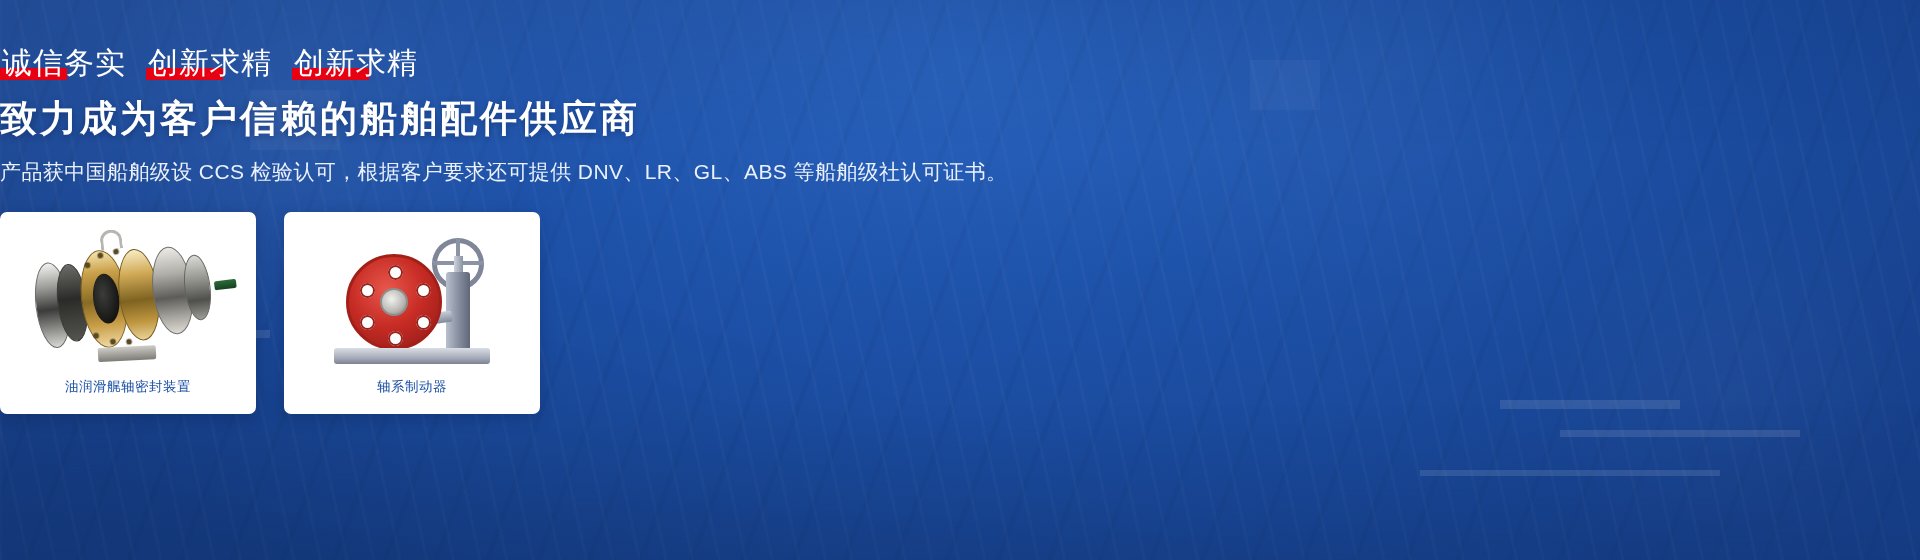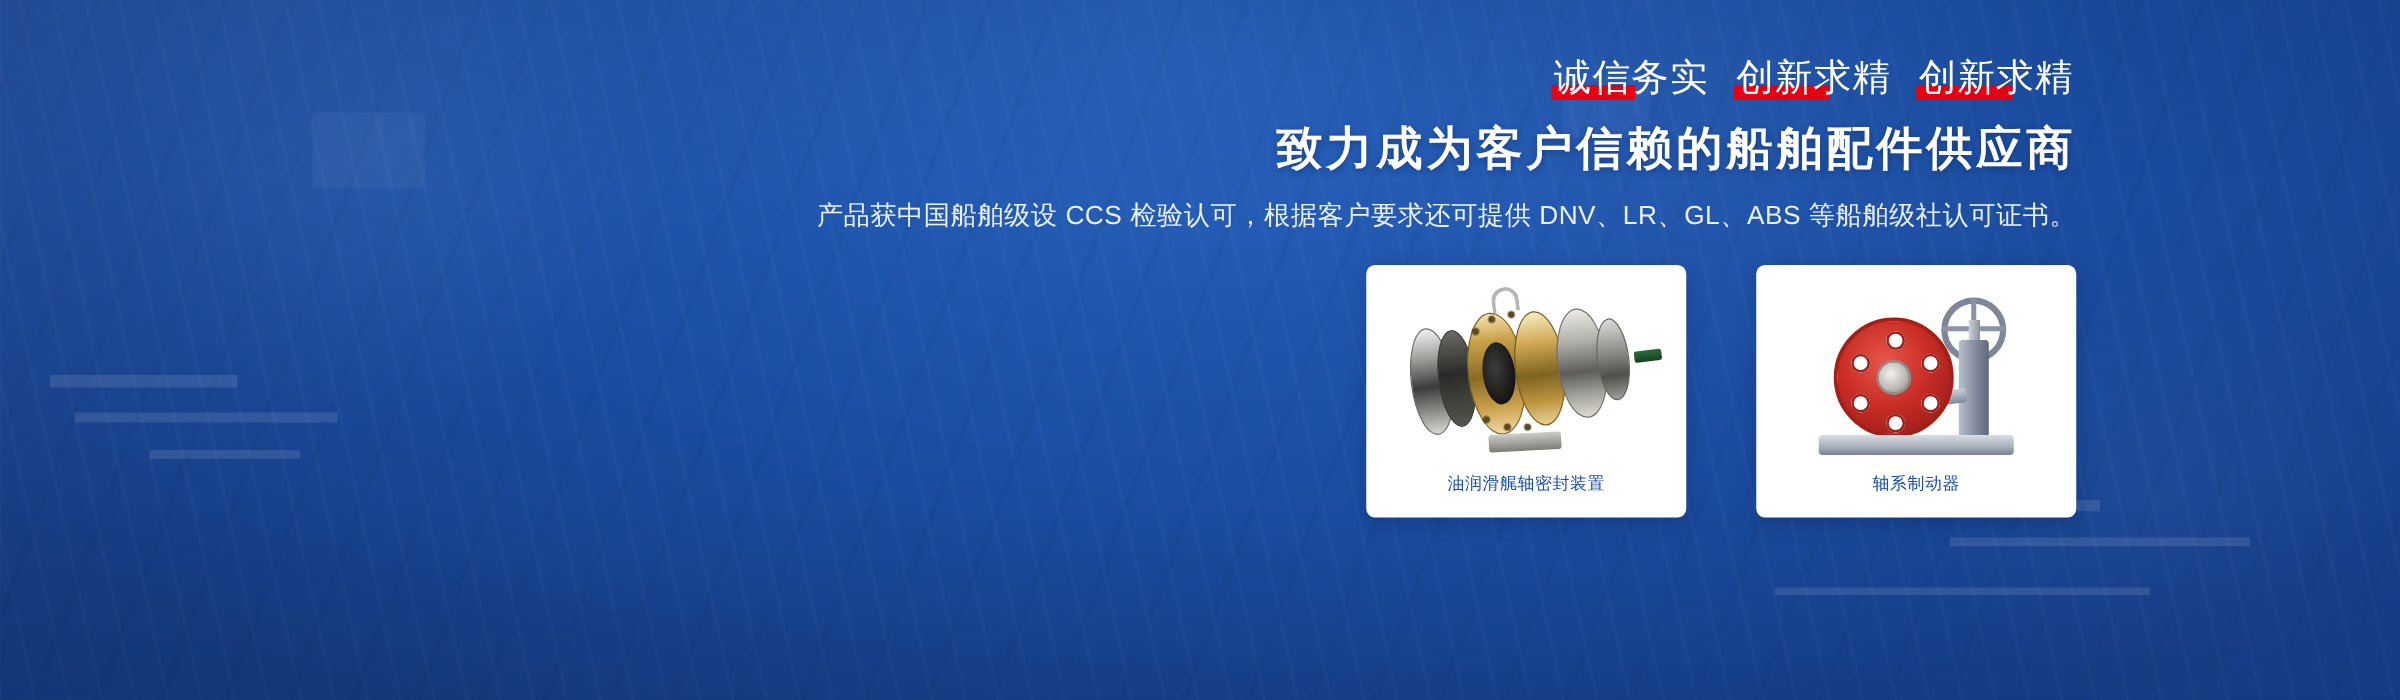--- a/index.html
+++ b/index.html
@@ -42,21 +42,21 @@
     pointer-events:none;
   }
   
   .bg-shapes{ position:absolute; inset:0; pointer-events:none; opacity:.22; }
   .bg-shapes i{ position:absolute; background:rgba(255,255,255,.5); display:block; }
 
   
   .content{
     position:relative; z-index:5;
     width:1661px; height:560px;
-    display:flex; flex-direction:column; align-items:flex-end;
+    display:flex; flex-direction:column; align-items:flex-start;
   }
 
   
   .slogan{
     margin-top:48px;
     font-size:30px;
     line-height:1;
     letter-spacing:1px;
     color:#ffffff;
     white-space:nowrap;
@@ -88,21 +88,21 @@
     font-size:21px;
     color:#eaf1fb;
     letter-spacing:.4px;
     white-space:nowrap;
   }
 
   
   .cards{
     margin-top:26px;
     display:flex;
-    gap:56px;
+    gap:28px;
   }
   .card{
     width:256px; height:202px;
     background:#ffffff;
     border-radius:7px;
     box-shadow:0 4px 16px rgba(0,15,50,.22);
     display:flex; flex-direction:column;
     align-items:center;
     padding-top:10px;
     overflow:hidden;

